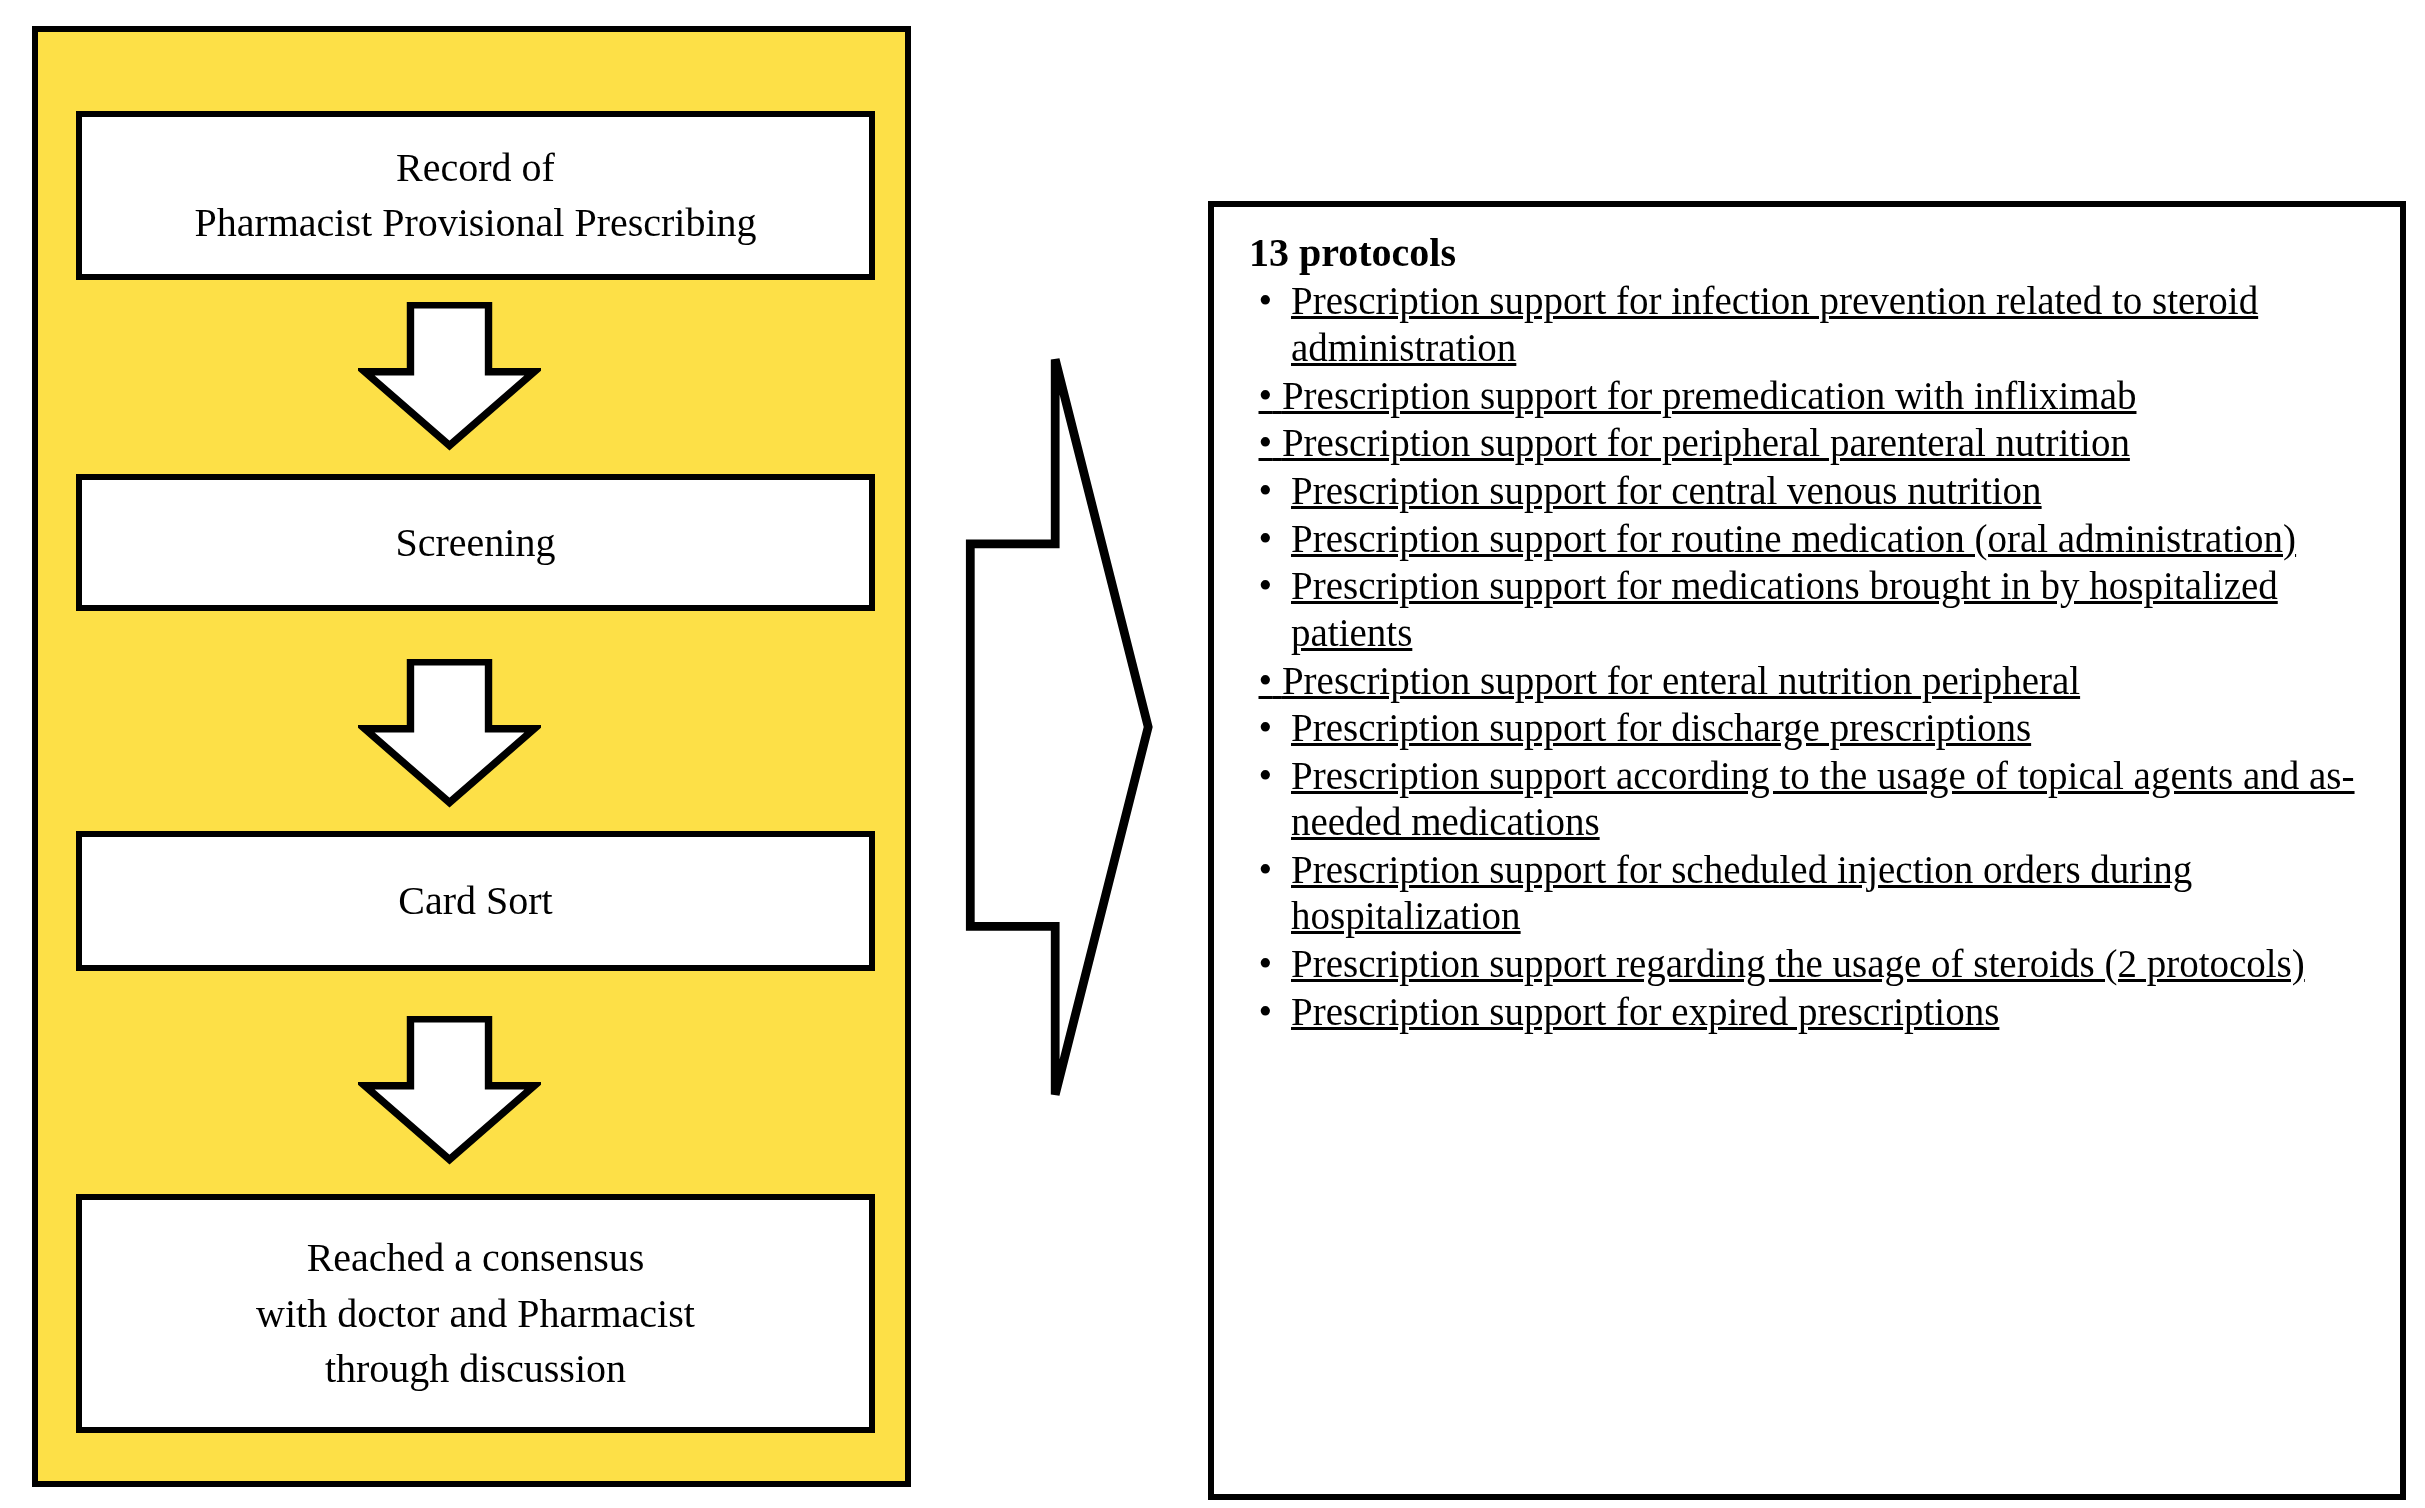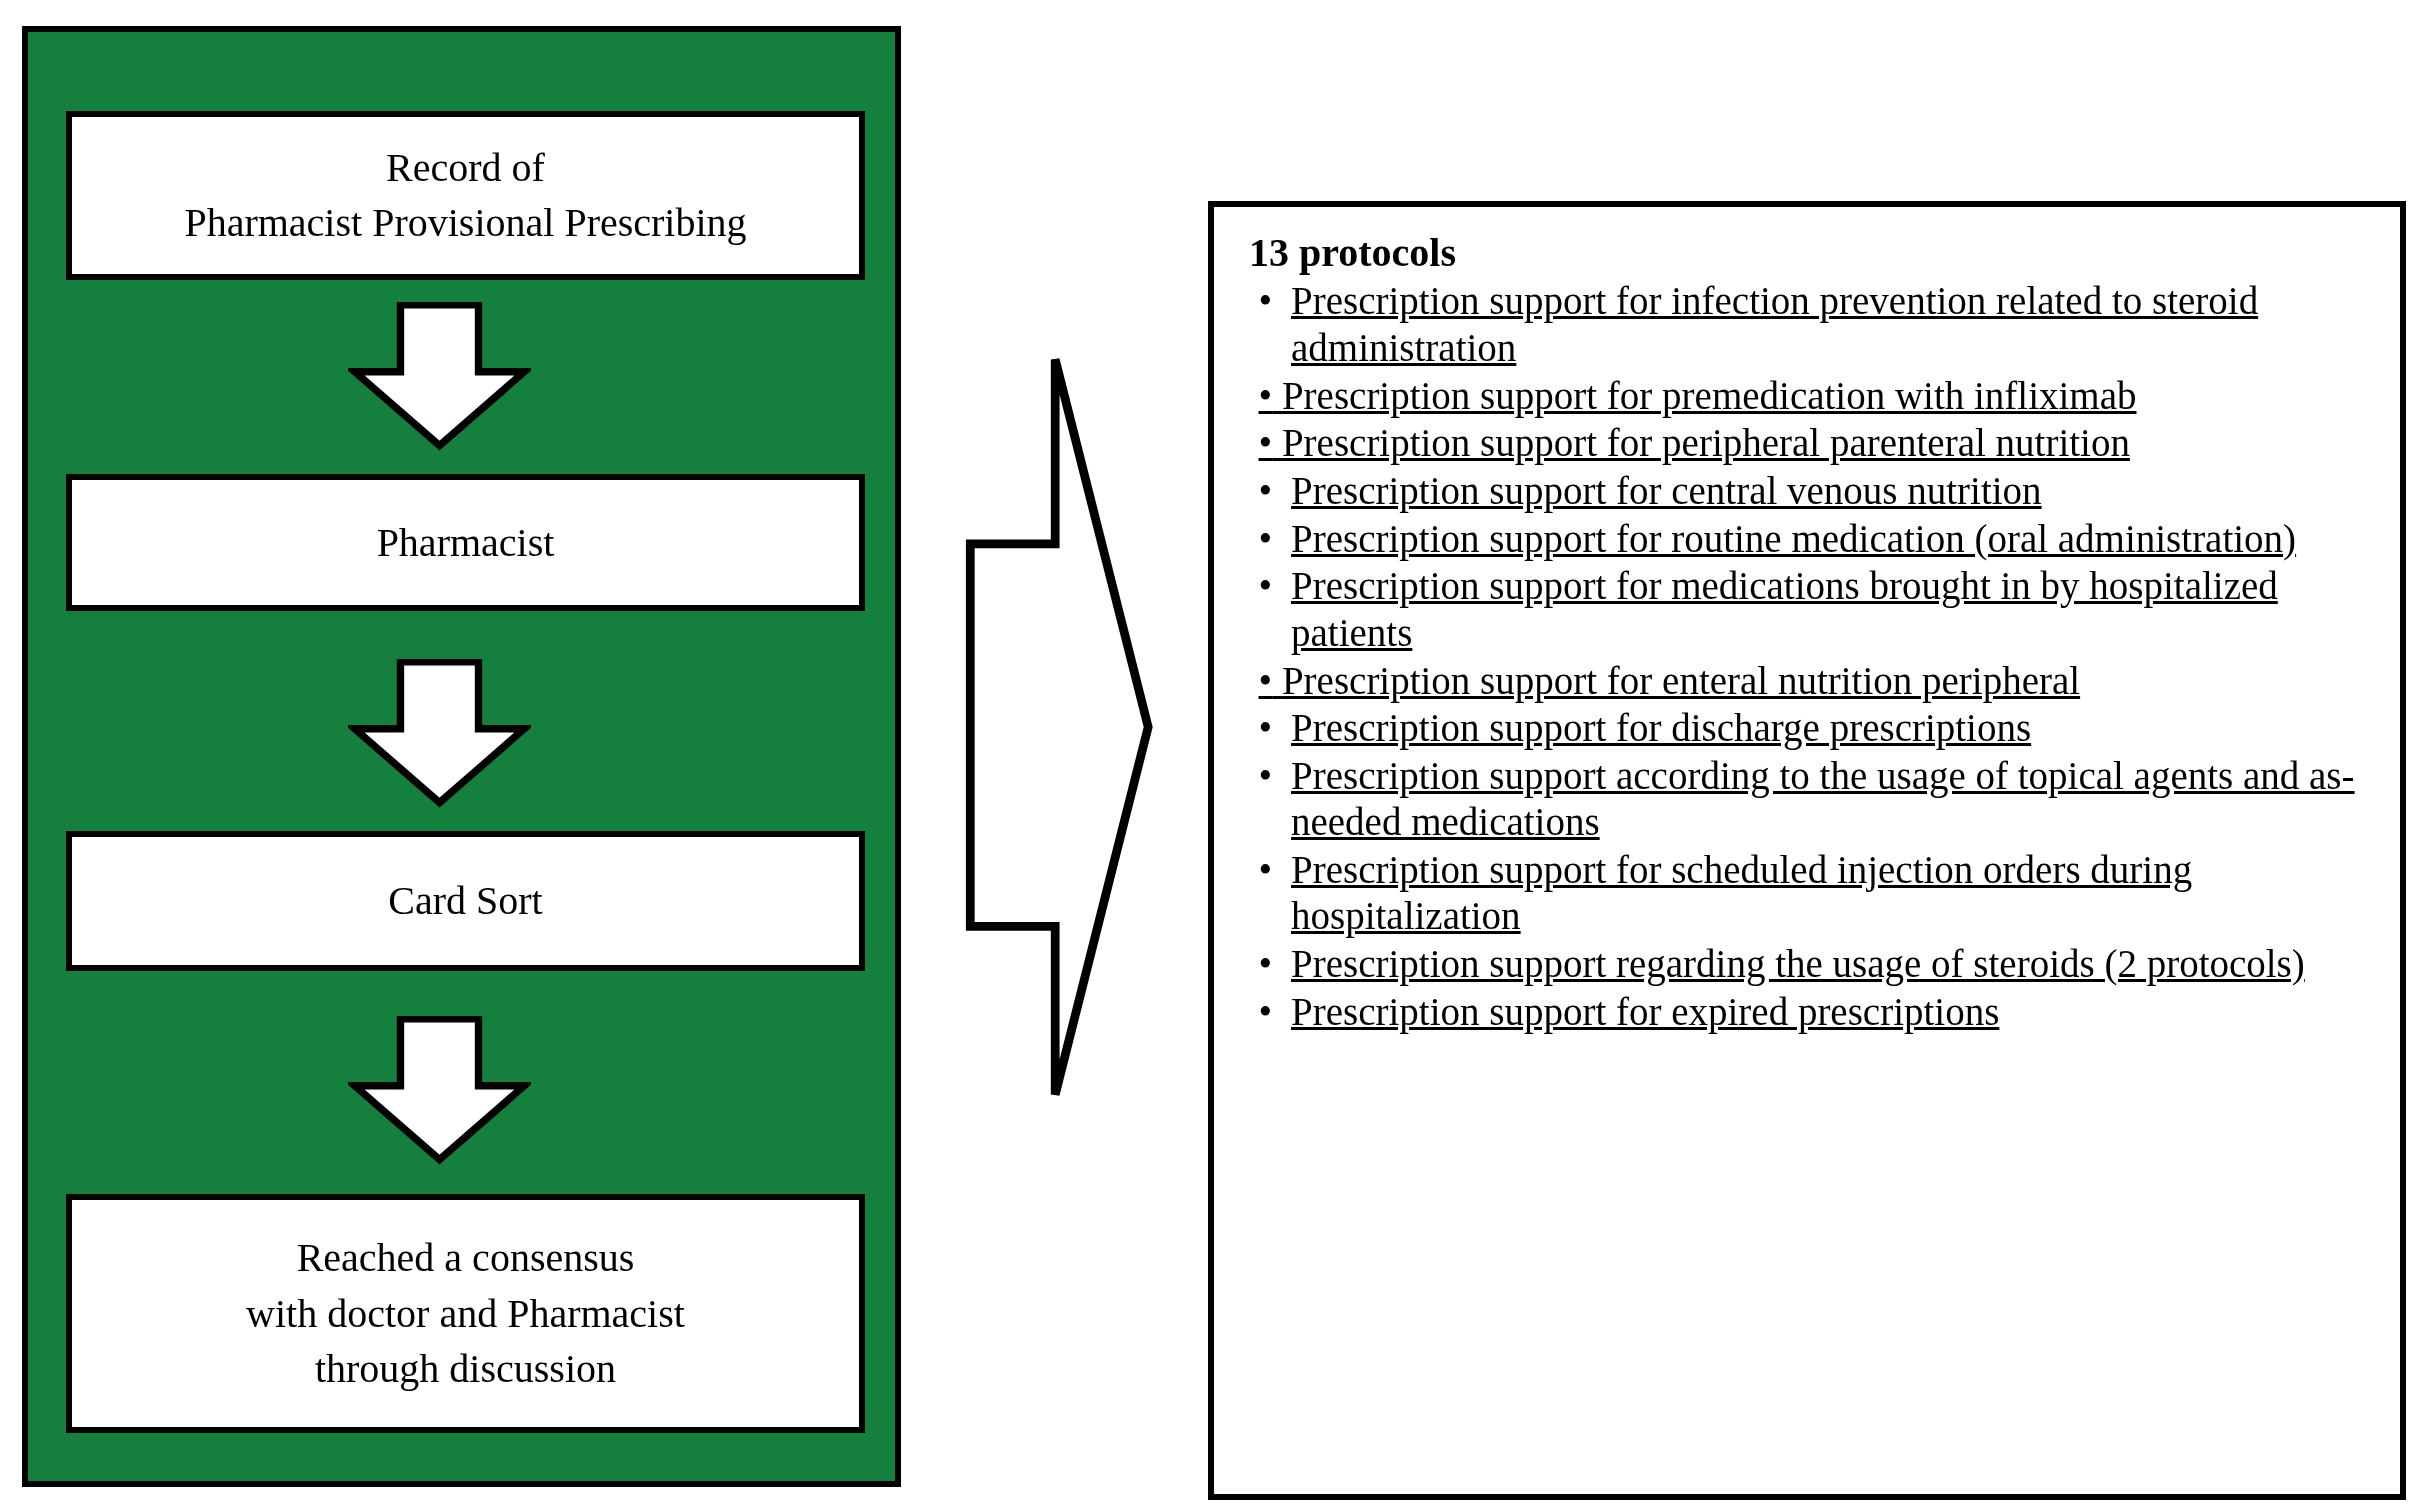--- a/index.html
+++ b/index.html
@@ -12,27 +12,27 @@
     height: 1509px;
     position: relative;
     font-family: "Liberation Serif", "DejaVu Serif", serif;
     color: #000000;
     overflow: hidden;
   }
 
   
   #left-panel {
     position: absolute;
-    left: 22px;
+    left: 32px;
     top: 25.6px;
     width: 879px;
     height: 1461px;
     border: 6px solid #000000;
     box-sizing: border-box;
-    background: #15803d;
+    background: #fde047;
   }
 
   .flow-box {
     position: absolute;
     left: 38px;
     width: 799px;
     border: 6px solid #000000;
     box-sizing: border-box;
     background: #ffffff;
     display: flex;
@@ -142,21 +142,21 @@
     <div class="line">Pharmacist Provisional Prescribing</div>
   </div>
 
   <div class="down-arrow" id="down-arrow-1">
     <svg viewBox="0 0 272 222" preserveAspectRatio="none" aria-hidden="true">
       <polygon points="78,4 194,4 194,104 262,104 136,214 10,104 78,104" fill="#ffffff" stroke="#000000" stroke-width="11" stroke-linejoin="miter"></polygon>
     </svg>
   </div>
 
   <div class="flow-box" id="flow-box-screening">
-    <div class="line">Pharmacist</div>
+    <div class="line">Screening</div>
   </div>
 
   <div class="down-arrow" id="down-arrow-2">
     <svg viewBox="0 0 272 222" preserveAspectRatio="none" aria-hidden="true">
       <polygon points="78,4 194,4 194,104 262,104 136,214 10,104 78,104" fill="#ffffff" stroke="#000000" stroke-width="11" stroke-linejoin="miter"></polygon>
     </svg>
   </div>
 
   <div class="flow-box" id="flow-box-cardsort">
     <div class="line">Card Sort</div>

